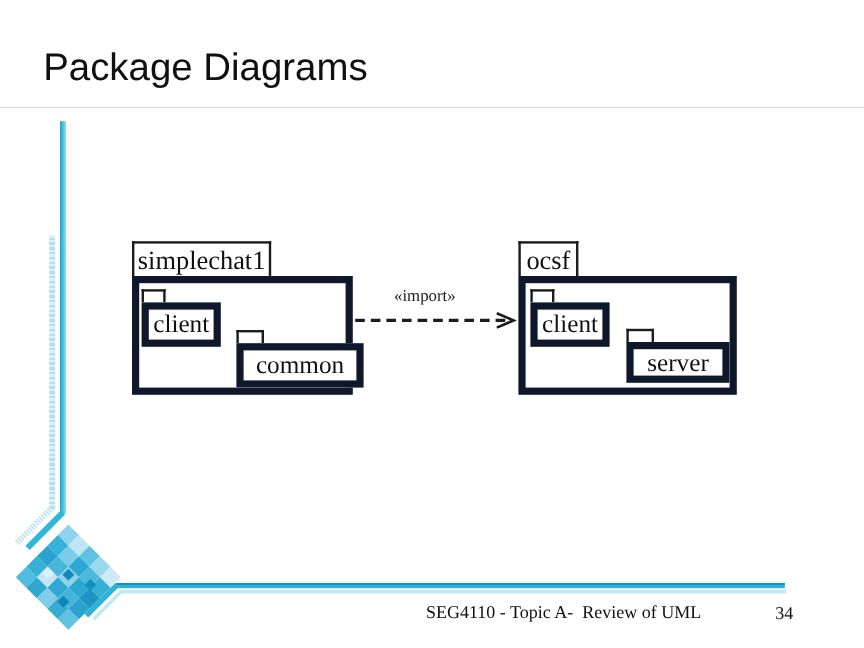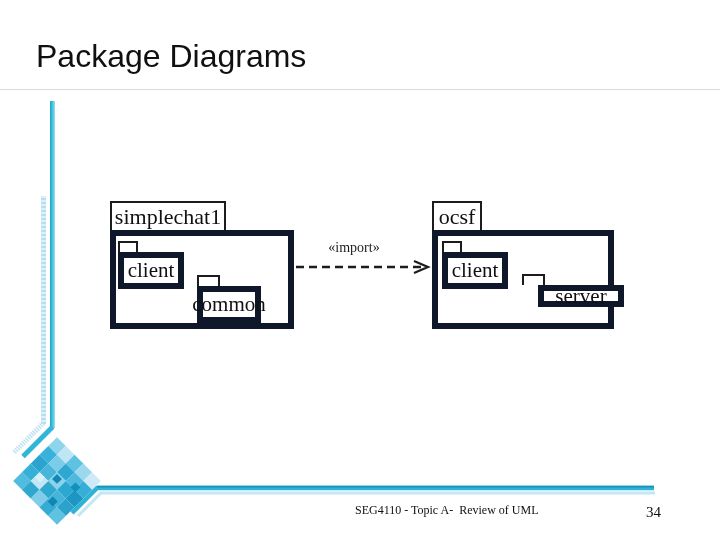--- a/index.html
+++ b/index.html
@@ -37,21 +37,21 @@
     border:6px solid #0f172a;
     display:flex; align-items:center; justify-content:center;
   }
   .pkg-label-big { font-size:22px; line-height:22px; }
   .pkg-label { font-size:21px; line-height:21px; }
   .import-label {
     position:absolute; left:306px; top:240px; width:96px;
     font-size:14px; text-align:center; color:#1c1c1c;
   }
   .footer-text {
-    position:absolute; left:355px; top:503px; font-size:12px;
+    position:absolute; left:355px; top:503px; font-size:15px;
     white-space:pre; color:#101010;
   }
   .page-number {
     position:absolute; left:646px; top:504px; font-size:15px; color:#101010;
   }
 </style>
 </head>
 <body>
 
 <div class="slide">
@@ -108,36 +108,36 @@
     <span class="pkg-label-big">simplechat1</span>
   </div>
   <div class="pkg-body" style="left:110px; top:230px; width:184px; height:99px;"></div>
 
   <div class="pkg-tab" style="left:118px; top:241px; width:20px; height:11px;"></div>
   <div class="pkg-body" style="left:118px; top:252px; width:66px; height:37px;">
     <span class="pkg-label">client</span>
   </div>
 
   <div class="pkg-tab" style="left:197px; top:275px; width:23px; height:11px;"></div>
-  <div class="pkg-body" style="left:197px; top:286px; width:64px; height:37px;">
+  <div class="pkg-body" style="left:197px; top:286px; width:106px; height:37px;">
     <span class="pkg-label">common</span>
   </div>
 
   <div class="pkg-tab" style="left:432px; top:201px; width:50px; height:29px;">
     <span class="pkg-label-big">ocsf</span>
   </div>
   <div class="pkg-body" style="left:432px; top:230px; width:182px; height:99px;"></div>
 
   <div class="pkg-tab" style="left:442px; top:241px; width:20px; height:11px;"></div>
   <div class="pkg-body" style="left:442px; top:252px; width:66px; height:37px;">
     <span class="pkg-label">client</span>
   </div>
 
   <div class="pkg-tab" style="left:522px; top:274px; width:23px; height:11px;"></div>
-  <div class="pkg-body" style="left:522px; top:285px; width:86px; height:22px;margin-left:16px;">
+  <div class="pkg-body" style="left:522px; top:285px; width:86px; height:34px;">
     <span class="pkg-label">server</span>
   </div>
 
   <svg class="overlay" width="720" height="540" viewBox="0 0 720 540">
     <line x1="296" y1="267" x2="424" y2="267" stroke="#1c1c1c" stroke-width="2.6" stroke-dasharray="8,5"></line>
     <polyline points="414,261 428,267 414,273" fill="none" stroke="#1c1c1c" stroke-width="2.2"></polyline>
   </svg>
   <div class="import-label">«import»</div>
 
   <div class="footer-text">SEG4110 - Topic A-  Review of UML</div>

